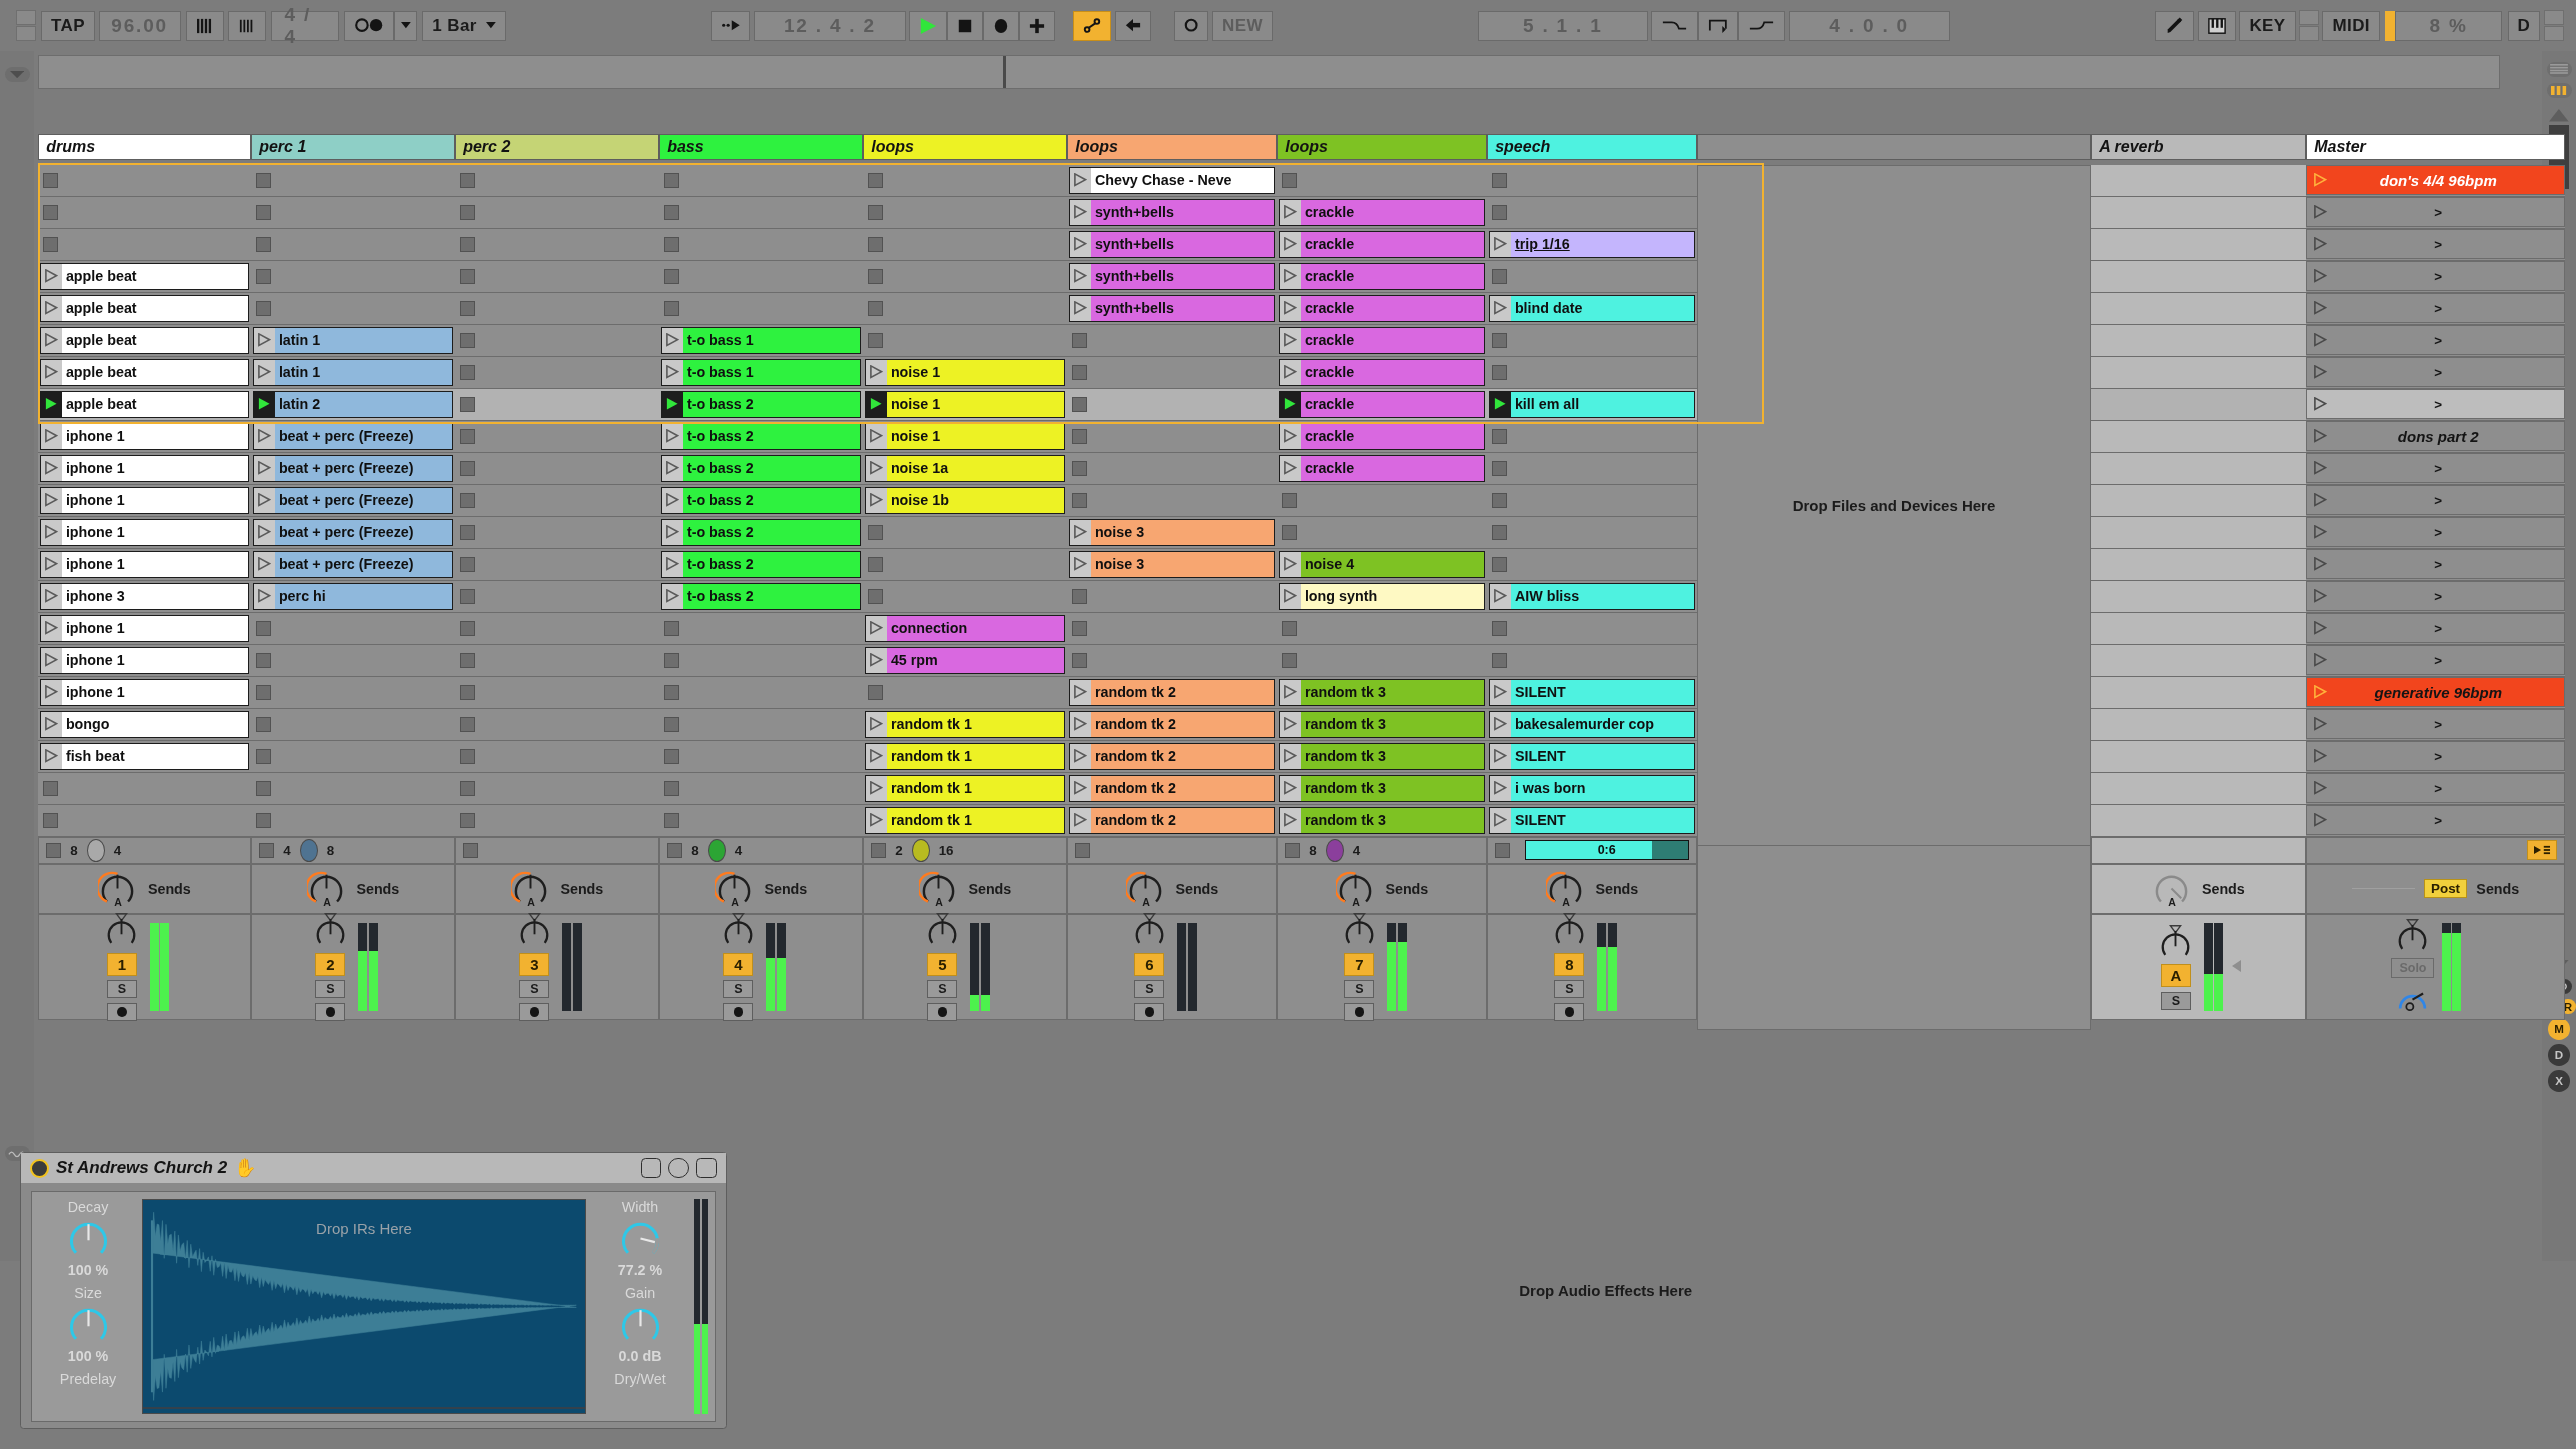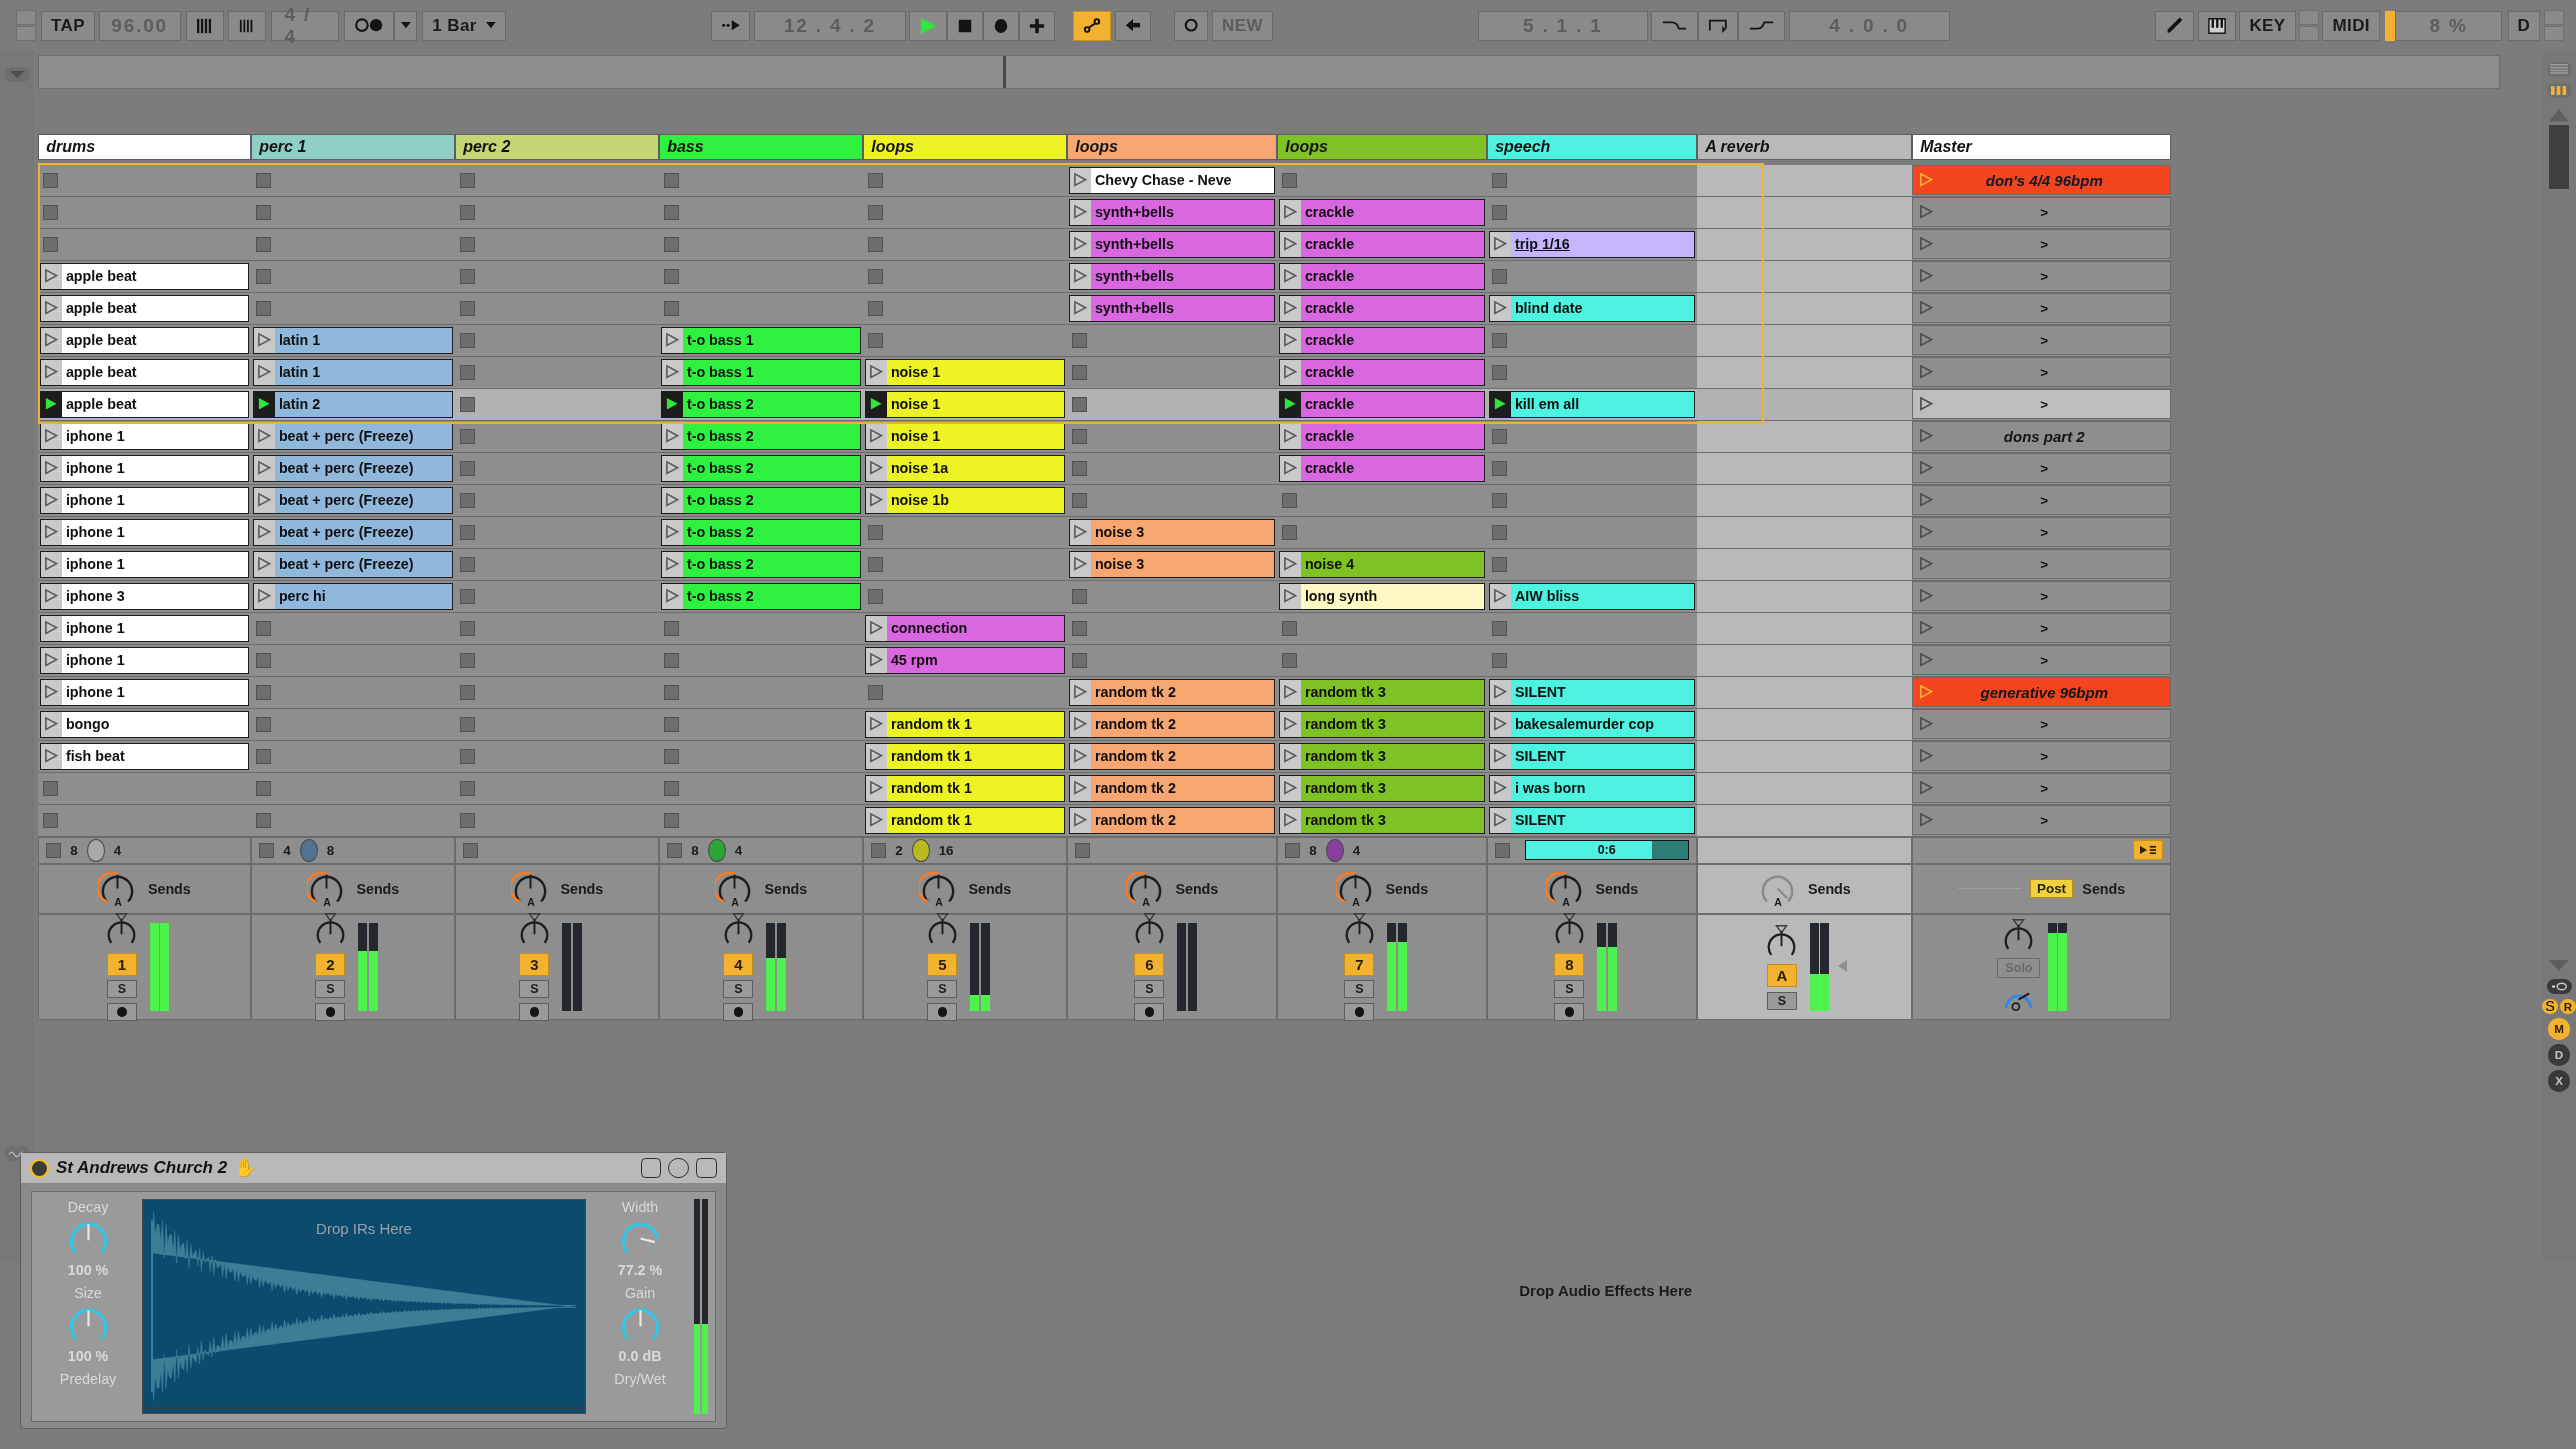--- a/index.html
+++ b/index.html
@@ -2051,20 +2051,25 @@
         <div class="meter">
           <div class="meter-ch">
             <div class="meter-fill" style="height: 72%;"></div>
           </div>
           <div class="meter-ch">
             <div class="meter-fill" style="height: 72%;"></div>
           </div>
         </div>
         <div class="fader-arrow"></div>
       </div>
+    </div>
+    <div class="track-col" style="width: 394px;">
+      <div class="track-head" style="background: rgb(142, 142, 142);"></div>
+      <div class="dropzone" style="height: 681px; margin-top: 4.5px;">Drop Files and Devices Here</div>
+      <div style="height: 184px; border-right: 0.9px solid rgb(108, 108, 108); border-bottom: 0.9px solid rgb(108, 108, 108); border-left: 0.9px solid rgb(108, 108, 108); border-image: initial; border-top: none; background: rgb(142, 142, 142);"></div>
     </div>
     <div class="track-col" style="width: 215px;">
       <div class="track-head" style="background: rgb(185, 185, 185);">A reverb</div>
       <div class="slots">
         <div class="slot" style="background: rgb(185, 185, 185);"></div>
         <div class="slot" style="background: rgb(185, 185, 185);"></div>
         <div class="slot" style="background: rgb(185, 185, 185);"></div>
         <div class="slot" style="background: rgb(185, 185, 185);"></div>
         <div class="slot" style="background: rgb(185, 185, 185);"></div>
         <div class="slot" style="background: rgb(185, 185, 185);"></div>
@@ -2117,21 +2122,21 @@
     <div class="track-col" style="width: 259px;">
       <div class="track-head" style="background: rgb(255, 255, 255);">Master</div>
       <div class="slots">
         <div class="slot" style="padding: 0px;">
           <div style="flex: 1 1 0%; height: 29.5px; display: flex; align-items: center; background: rgb(242, 69, 29); border: 0.9px solid rgb(108, 108, 108);">
             <div style="width: 27px; display: flex; align-items: center; justify-content: center;">
               <svg width="12.5" height="13.4" viewBox="0 0 14 15">
                 <polygon points="1,1 13,7.5 1,14" fill="none" stroke="#ffb13c" stroke-width="1.8"></polygon>
               </svg>
             </div>
-            <div style="flex: 1 1 0%; text-align: center; font-size: 15px; font-weight: bold; color: #0f172a; font-style: italic; padding-right: 21.5px;">don's 4/4 96bpm</div>
+            <div style="flex: 1 1 0%; text-align: center; font-size: 15px; font-weight: bold; color: #ffffff; font-style: italic; padding-right: 21.5px;">don's 4/4 96bpm</div>
           </div>
         </div>
         <div class="slot" style="padding: 0px;">
           <div style="flex: 1 1 0%; height: 29.5px; display: flex; align-items: center; background: rgb(142, 142, 142); border: 0.9px solid rgb(108, 108, 108);">
             <div style="width: 27px; display: flex; align-items: center; justify-content: center;">
               <svg width="12.5" height="13.4" viewBox="0 0 14 15">
                 <polygon points="1,1 13,7.5 1,14" fill="none" stroke="#4a4a4a" stroke-width="1.8"></polygon>
               </svg>
             </div>
             <div style="flex: 1 1 0%; text-align: center; font-size: 13.4px; font-weight: bold; color: rgb(20, 20, 20); padding-right: 21.5px;">&gt;</div>

